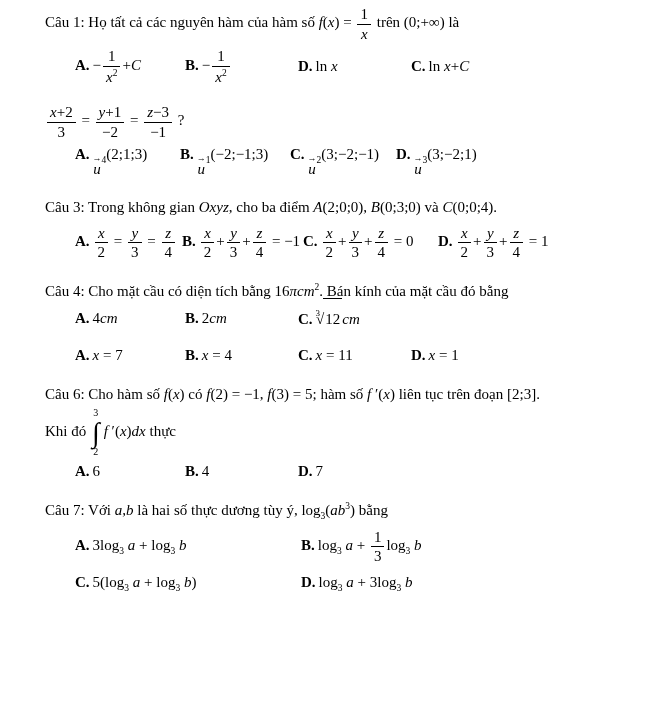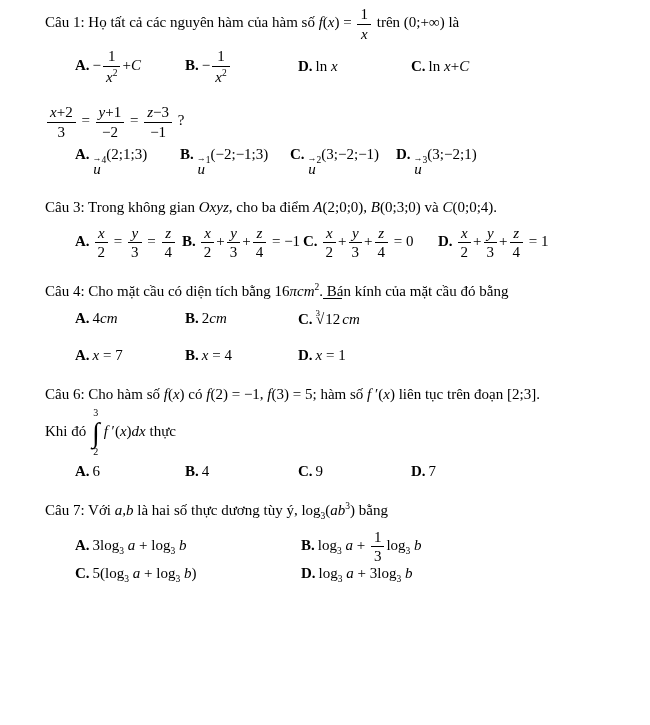--- a/index.html
+++ b/index.html
@@ -25,21 +25,21 @@
   
   .frac { display: inline-block; vertical-align: middle; text-align: center; margin: 0 2px; }
   .fnum { display: block; padding: 0 3px 1px; border-bottom: 1px solid #000; line-height: 1.1; }
   .fden { display: block; padding: 1px 3px 0; line-height: 1.1; }
 
   
   .opts { display: grid; margin-left: 30px; margin-top: 6px; align-items: center; }
   .opts-row4      { grid-template-columns: 110px 113px 113px auto; }
   .opts-row4-q2   { grid-template-columns: 105px 110px 106px auto; }
   .opts-row4-wide { grid-template-columns: 107px 121px 135px auto; }
-  .opts-grid2     { grid-template-columns: 226px auto; }
+  .opts-grid2     { grid-template-columns: 226px auto; row-gap: 9px; }
   .opt { white-space: nowrap; }
   .olabel { font-weight: bold; padding-right: 3px; }
 
   
   .vecwrap { white-space: nowrap; }
   .vec { display: inline-flex; flex-direction: column; align-items: center; vertical-align: -2px; line-height: 1; }
   .arr { font-size: 9px; line-height: 5px; height: 6px; }
   .base { font-style: italic; line-height: 1; }
 
   
@@ -101,34 +101,34 @@
       <div class="opts opts-row4">
         <div class="opt"><span class="olabel">A.</span><span class="rt">4</span><span class="rm">cm</span></div>
         <div class="opt"><span class="olabel">B.</span><span class="rt">2</span><span class="rm">cm</span></div>
         <div class="opt"><span class="olabel">C.</span><span class="sqrt"><sup class="ridx">3</sup><span class="rad">√</span><span class="arg"><span class="rt">12</span></span></span><span class="rm">cm</span></div>
       </div>
     </div>
     <div class="question">
       <div class="opts opts-row4">
         <div class="opt"><span class="olabel">A.</span><span class="rm">x</span><span class="rt"> = 7</span></div>
         <div class="opt"><span class="olabel">B.</span><span class="rm">x</span><span class="rt"> = 4</span></div>
+        <div class="opt"><span class="olabel">C.</span><span class="rm">x</span><span class="rt"> = 11</span></div>
         <div class="opt"><span class="olabel">D.</span><span class="rm">x</span><span class="rt"> = 1</span></div>
       </div>
     </div>
     <div class="question">
       <div class="stem-line"><span class="qlabel">Câu 6:</span><span class="rt"> Cho hàm số </span><span class="rm">f</span><span class="rt">(</span><span class="rm">x</span><span class="rt">) có </span><span class="rm">f</span><span class="rt">(2) = −1, </span><span class="rm">f</span><span class="rt">(3) = 5; hàm số </span><span class="rm">f</span><span class="rt"> ′(</span><span class="rm">x</span><span class="rt">) liên tục trên đoạn [2;3].</span></div>
       <div class="stem-line"><span class="rt">Khi đó </span><span class="integral">
           <span class="int-hi">3</span>
           <span class="int-sign">∫</span>
           <span class="int-lo">2</span>
         </span><span class="rm">f</span><span class="rt"> ′(</span><span class="rm">x</span><span class="rt">)</span><span class="rm">dx</span><span class="rt"> thực</span></div>
       <div class="opts opts-row4">
         <div class="opt"><span class="olabel">A.</span><span class="rt">6</span></div>
         <div class="opt"><span class="olabel">B.</span><span class="rt">4</span></div>
-        <div class="opt"><span class="olabel">C.</span><span class="rt">9</span></div>
         <div class="opt"><span class="olabel">D.</span><span class="rt">7</span></div>
       </div>
     </div>
     <div class="question">
       <div class="stem-line"><span class="qlabel">Câu 7:</span><span class="rt"> Với </span><span class="rm">a</span><span class="rt">,</span><span class="rm">b</span><span class="rt"> là hai số thực dương tùy ý, log</span><sub>3</sub><span class="rt">(</span><span class="rm">ab</span><sup>3</sup><span class="rt">) bằng</span></div>
       <div class="opts opts-grid2">
         <div class="opt"><span class="olabel">A.</span><span class="rt">3log</span><sub>3</sub><span class="rm"> a</span><span class="rt"> + log</span><sub>3</sub><span class="rm"> b</span></div>
         <div class="opt"><span class="olabel">B.</span><span class="rt">log</span><sub>3</sub><span class="rm"> a</span><span class="rt"> + </span><span class="frac"><span class="fnum"><span class="rt">1</span></span><span class="fden"><span class="rt">3</span></span></span><span class="rt">log</span><sub>3</sub><span class="rm"> b</span></div>
         <div class="opt"><span class="olabel">C.</span><span class="rt">5(log</span><sub>3</sub><span class="rm"> a</span><span class="rt"> + log</span><sub>3</sub><span class="rm"> b</span><span class="rt">)</span></div>
         <div class="opt"><span class="olabel">D.</span><span class="rt">log</span><sub>3</sub><span class="rm"> a</span><span class="rt"> + 3log</span><sub>3</sub><span class="rm"> b</span></div>

